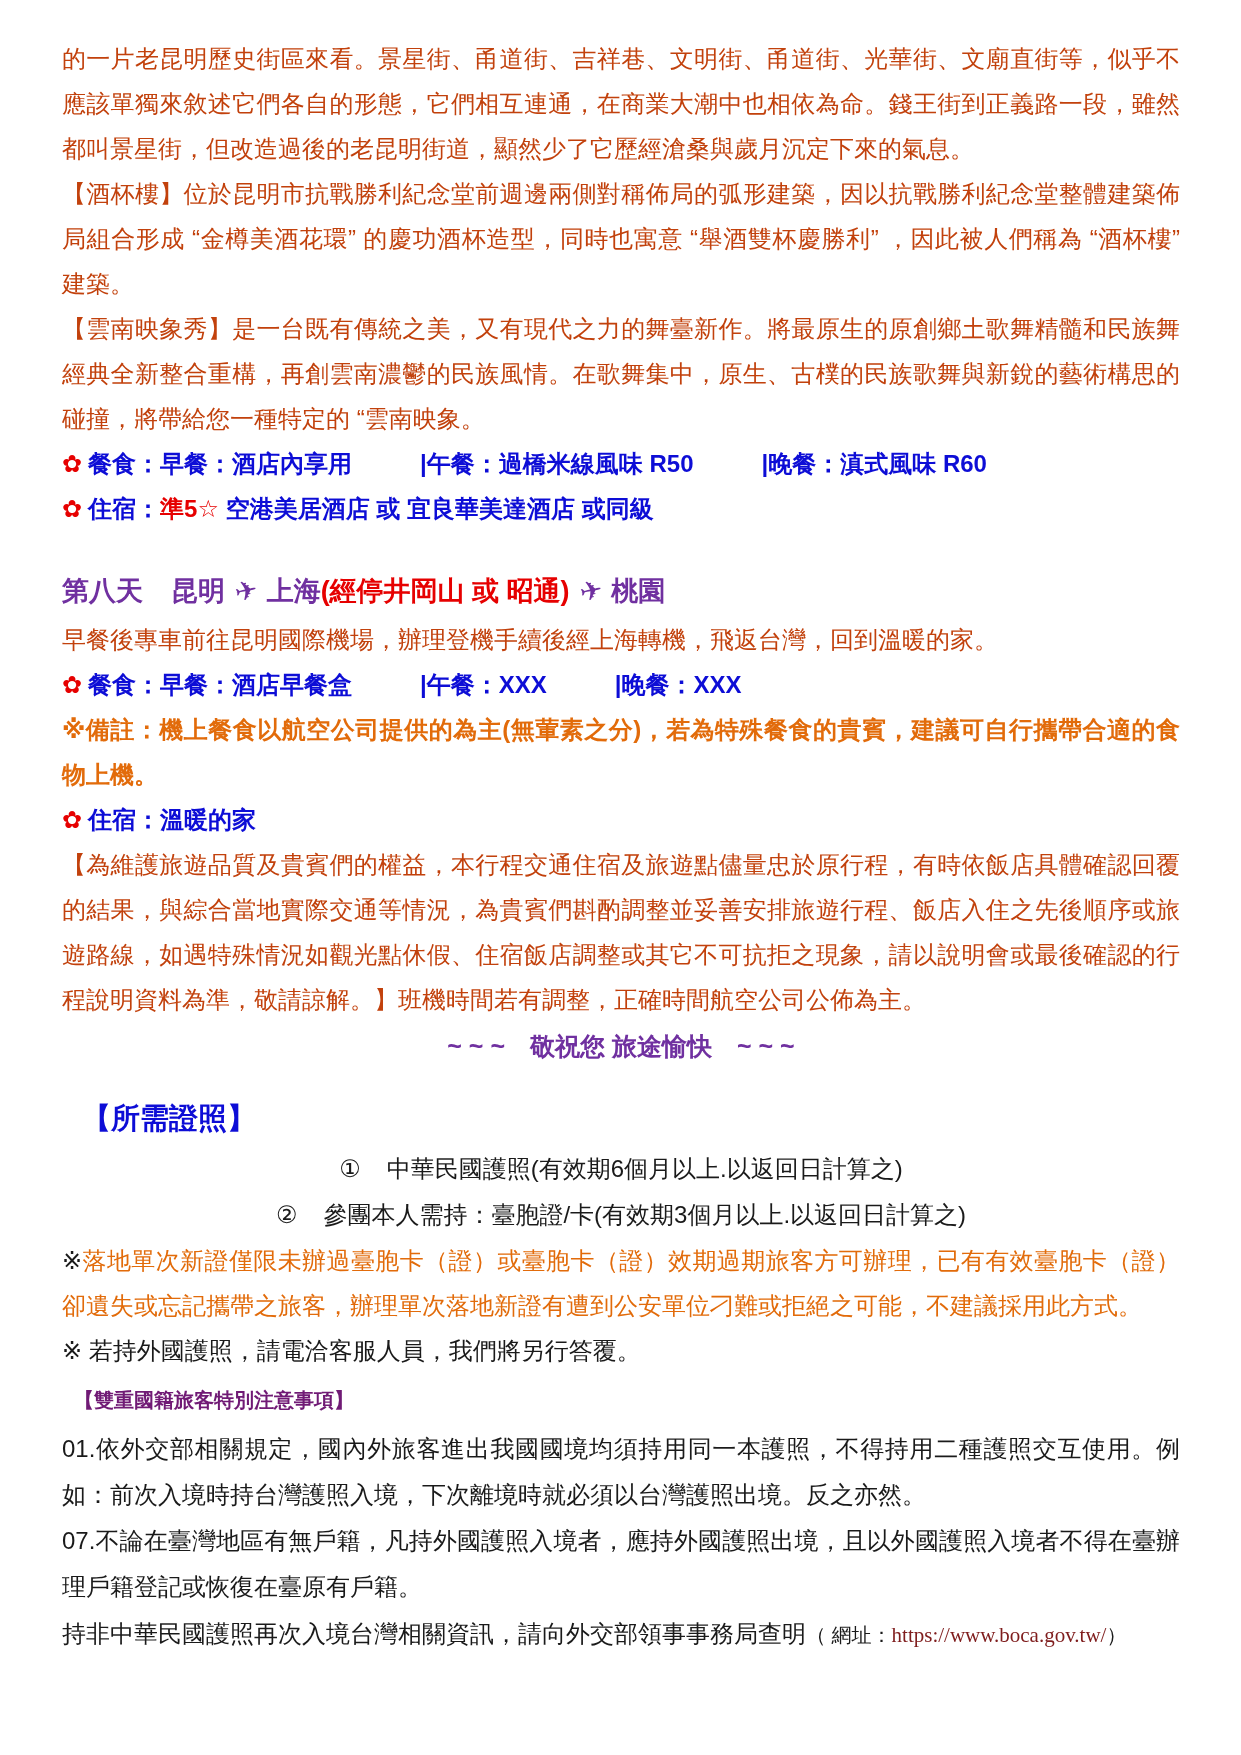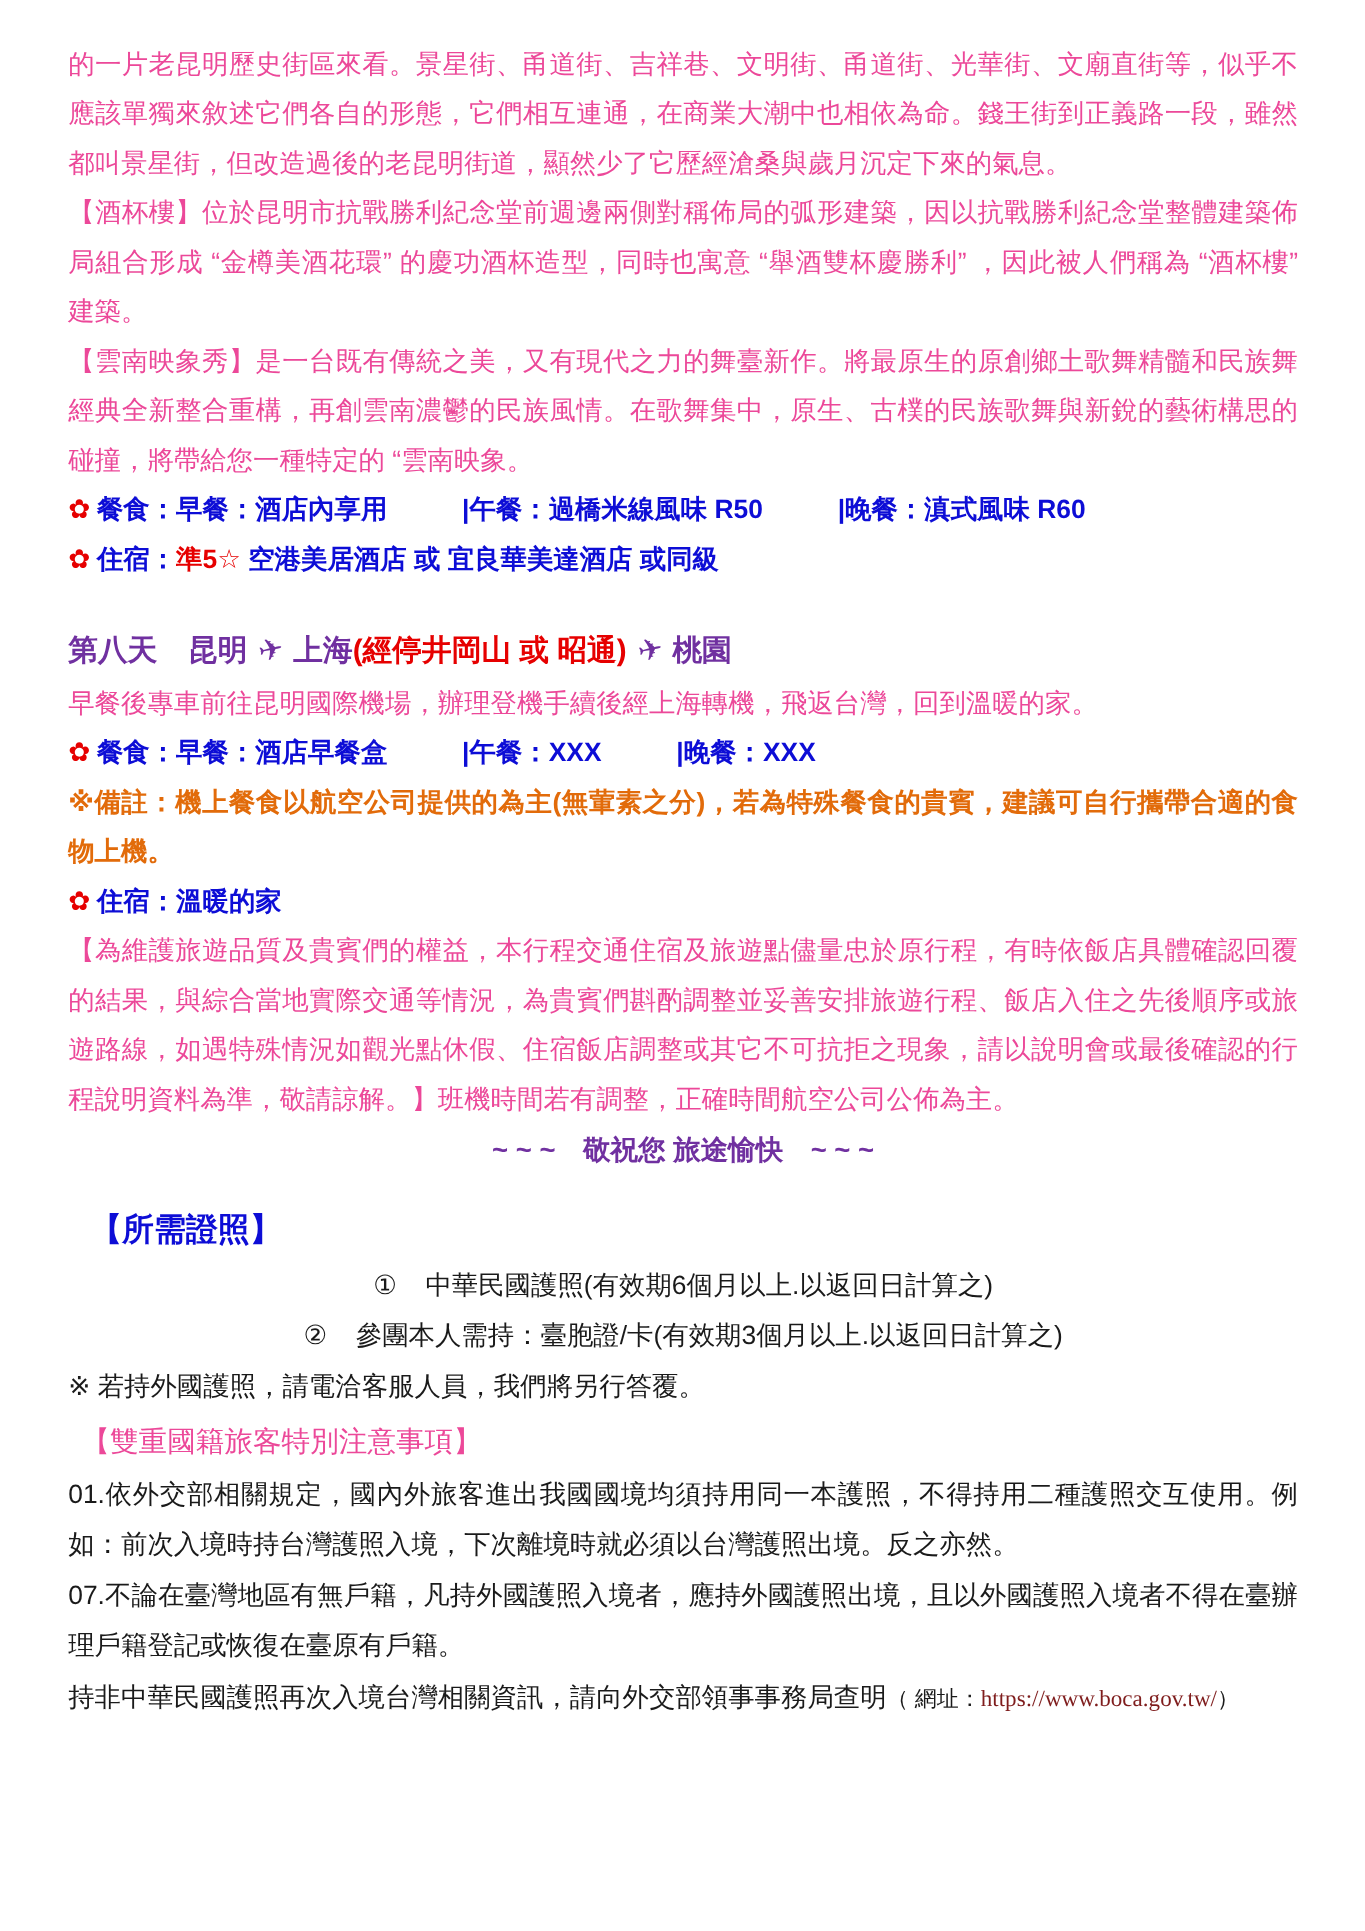--- a/index.html
+++ b/index.html
@@ -10,21 +10,21 @@
     background:#ffffff;
     overflow:hidden;
     font-family:"Liberation Sans","DejaVu Sans",sans-serif;
     color:#1a1a1a;
   }
   .content { padding:36px 61px 0 62px; }
 
   .t {
     font-size:24px; line-height:45px;
     text-align:justify;
-    color:#ec4899;
+    color:#c2410c;
   }
   .b { font-weight:normal; }
 
   .mline {
     font-size:24px; line-height:45px;
     font-weight:bold;
     color:var(--blue);
     white-space:nowrap;
   }
   .mline .g { margin-left:68px; }
@@ -65,23 +65,23 @@
   .cert { font-size:24px; line-height:46px;text-align:center; }
   .cert .num { margin-right:26px; }
 
   .landing { font-size:24px; line-height:45px; text-align:justify; color:var(--orange); }
   .landing .mark { color:#1a1a1a; }
 
   .foreign-note { font-size:24px; line-height:46px; }
 
   .dual-title {
     padding-left:12px;
-    font-size:26px; line-height:52px;
-    font-weight:normal;
-    color:#ec4899;
+    font-size:20px; line-height:52px;
+    font-weight:bold;
+    color:#701a75;
   }
   .num-item { font-size:24px; line-height:46px; text-align:justify; }
 
   .footer-line { font-size:24px; line-height:47px; }
   .footer-small { font-size:20px; }
   .footer-url {
     font-family:"Liberation Serif","DejaVu Serif",serif;
     font-size:21px;
     color:#7f1d1d;
     text-decoration:none;
@@ -116,20 +116,21 @@
     <p class="t"><span>【為維護旅遊品質及貴賓們的權益，本行程交通住宿及旅遊點儘量忠於原行程，有時依飯店具體確認回覆的結果，與綜合當地實際交通等情況，為貴賓們斟酌調整並妥善安排旅遊行程、飯店入住之先後順序或旅遊路線，如遇特殊情況如觀光點休假、住宿飯店調整或其它不可抗拒之現象，請以說明會或最後確認的行程說明資料為準，敬請諒解。】</span><span class="b">班機時間若有調整，正確時間航空公司公佈為主。</span></p>
 
     <p class="farewell">~ ~ ~　敬祝您 旅途愉快　~ ~ ~</p>
 
     <p class="docs-title">【所需證照】</p>
 
     <p class="cert"><span class="num">①</span><span>中華民國護照(有效期</span><span class="b">6個月以上</span><span>.以返回日計算之)</span></p>
 
     <p class="cert"><span class="num">②</span><span>參團本人需持：臺胞證/卡(有效期</span><span class="b">3個月以上</span><span>.以返回日計算之)</span></p>
 
+    <p class="landing"><span class="mark">※</span><span>落地單次新證僅限未辦過臺胞卡（證）或臺胞卡（證）效期過期旅客方可辦理，已有有效臺胞卡（證）卻遺失或忘記攜帶之旅客，辦理單次落地新證有遭到公安單位刁難或拒絕之可能，不建議採用此方式。</span></p>
 
     <p class="foreign-note">※ 若持外國護照，請電洽客服人員，我們將另行答覆。</p>
 
     <p class="dual-title">【雙重國籍旅客特別注意事項】</p>
 
     <p class="num-item">01.依外交部相關規定，國內外旅客進出我國國境均須持用同一本護照，不得持用二種護照交互使用。例如：前次入境時持台灣護照入境，下次離境時就必須以台灣護照出境。反之亦然。</p>
 
     <p class="num-item">07.不論在臺灣地區有無戶籍，凡持外國護照入境者，應持外國護照出境，且以外國護照入境者不得在臺辦理戶籍登記或恢復在臺原有戶籍。</p>
 
     <p class="footer-line"><span>持非中華民國護照再次入境台灣相關資訊，請向外交部領事事務局查明</span><span class="footer-small">（ 網址：</span><a class="footer-url" href="#">https://www.boca.gov.tw/</a><span class="footer-small">）</span></p>

